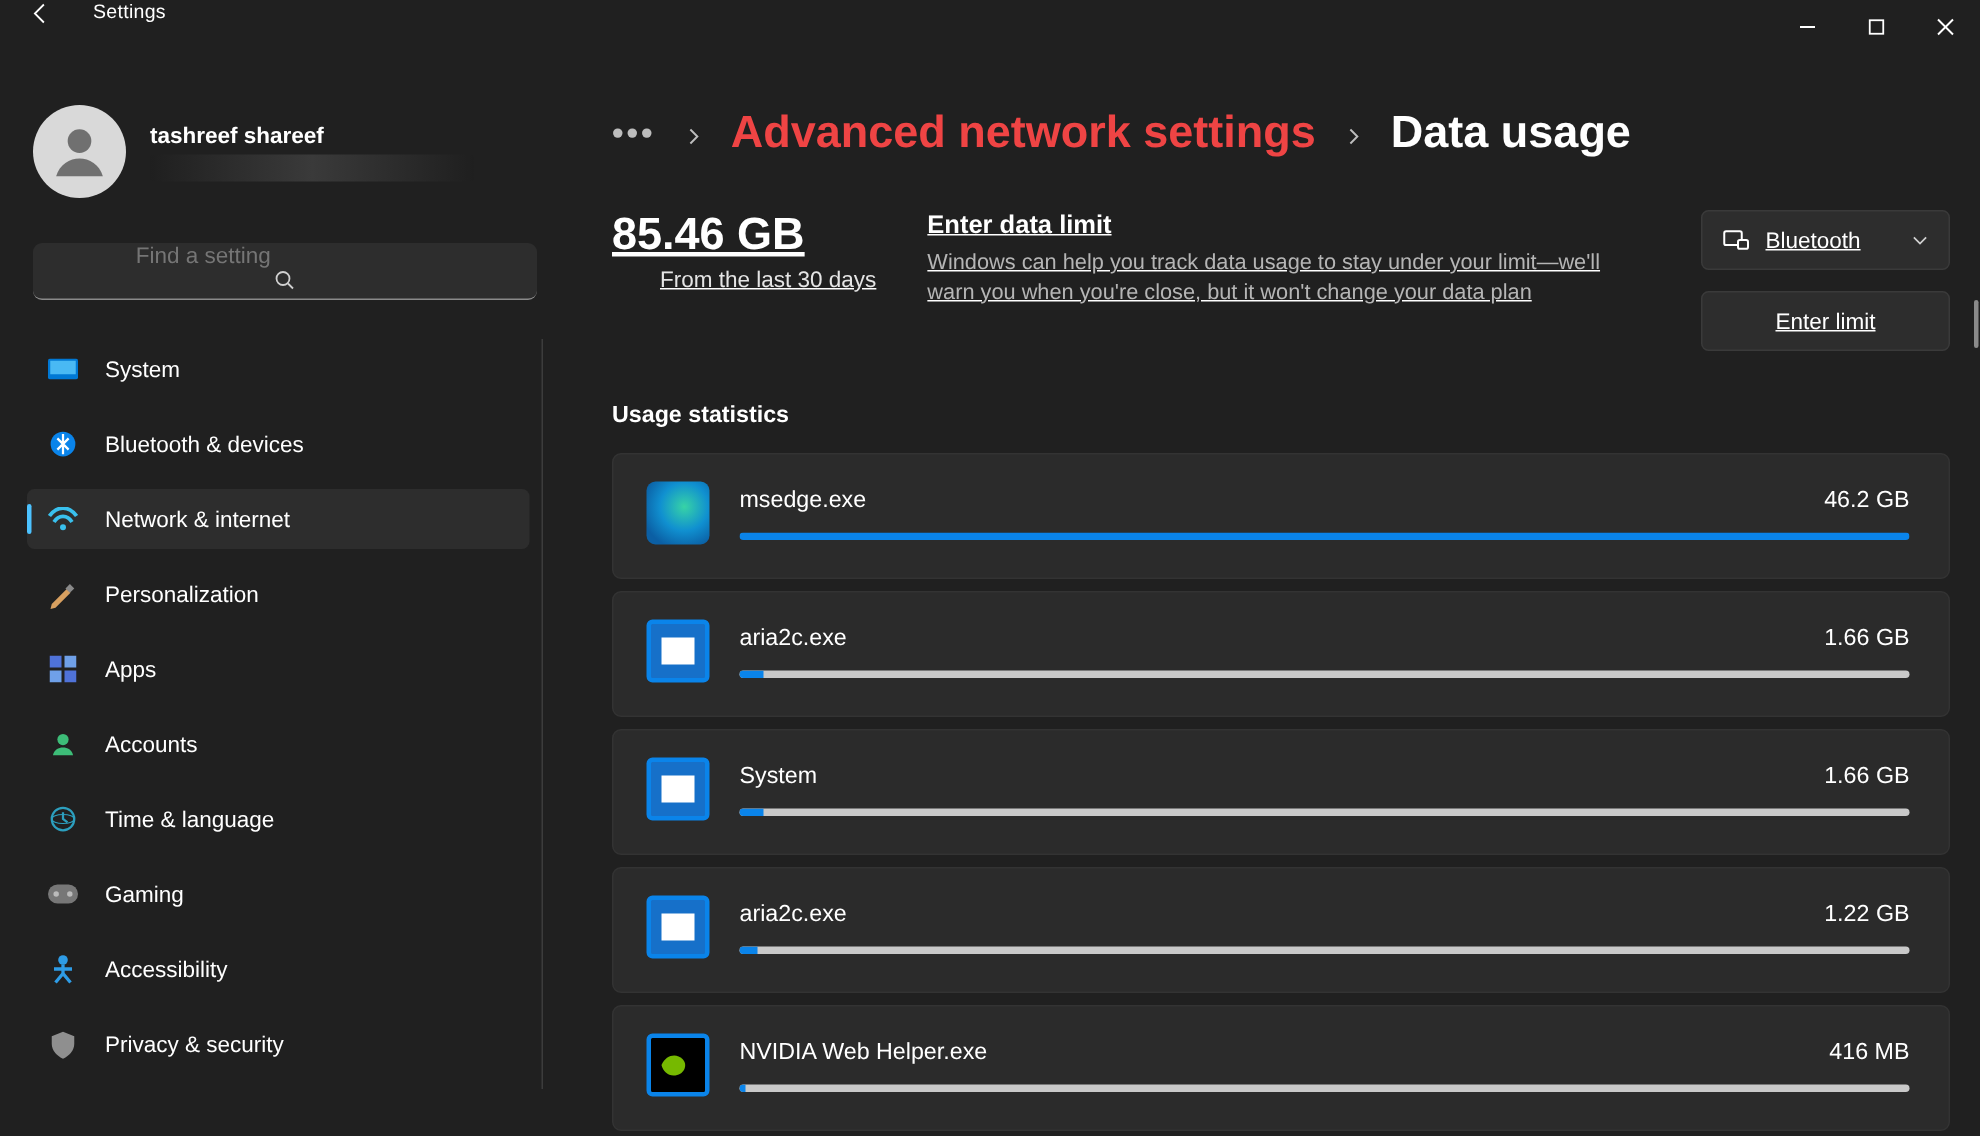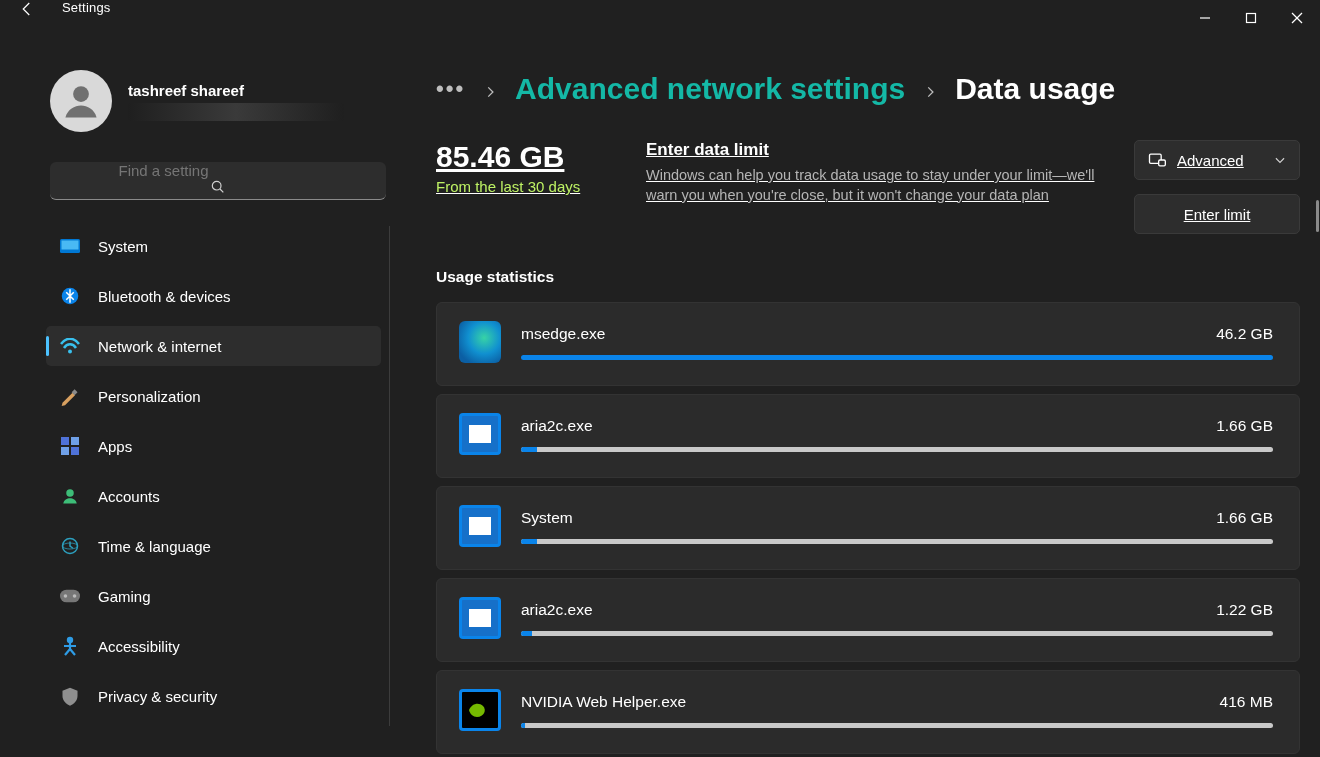--- a/index.html
+++ b/index.html
@@ -28,21 +28,20 @@
   }
   .win-btn {
     width: 46px; height: 36px; display:flex;align-items:center;justify-content:center;
     color: #fff;
   }
   .win-btn svg { stroke: #fff; }
   
   .shell {
     display: flex;
     height: calc(757px - 48px);
-    padding-left: 28px;
   }
   .sidebar { width: 370px; padding: 18px 8px 0 18px; display:flex; flex-direction:column; }
   .profile { display:flex; align-items:center; gap:16px; padding: 4px 4px 14px 4px;}
   .avatar {
     width: 62px; height: 62px; border-radius: 50%;
     background: #d9d9d9; display:flex;align-items:center;justify-content:center;
   }
   .avatar svg { fill: #707070; }
   .profile .who { display:flex; flex-direction:column; }
   .who .name { font-size: 15px; font-weight:600; color:#fff; }
@@ -78,28 +77,28 @@
     content:""; position:absolute; left:0; top:10px; width:3px; height:20px;
     background:#4cc2ff; border-radius:2px;
   }
   .nav-item .ic { width:20px; height:20px; display:flex;align-items:center;justify-content:center; }
 
   
   .main { flex:1; padding: 24px 20px 0 38px; overflow:hidden; position:relative;}
   .bc { display:flex; align-items:center; gap:18px; font-size: 30px; font-weight:600; margin-bottom: 34px;}
   .bc .dots { color:#bdbdbd; font-weight:800; letter-spacing:2px; font-size:22px;}
   .bc .chev { color:#bdbdbd;}
-  .bc .crumb-prev { color:#14b8a6; font-weight:600;}
+  .bc .crumb-prev { color:#ef4444; font-weight:600;}
   .bc .crumb-cur { color:#fff; font-weight:600;}
   .headrow {
     display:flex; align-items:flex-start; gap:34px; margin-bottom: 34px; text-decoration: underline;
   }
   .headrow .total { min-width:176px;}
   .total .big { font-size:30px; font-weight:600; color:#fff;}
-  .total .sub { font-size:15px; color:#bef264; margin-top:4px;}
+  .total .sub { font-size:15px; color:#e5e5e5; margin-top:4px;margin-left:32px;}
   .limit { flex:1; }
   .limit .t { font-size:17px; font-weight:600; color:#fff; }
   .limit .d { font-size:14.5px; color:#b5b5b5; margin-top:6px; max-width:520px; line-height:1.35;}
   .right-controls { display:flex; flex-direction:column; gap:14px; margin-left:auto; align-items:flex-end;}
   .select, .btn {
     background:#2d2d2d; border:1px solid #3a3a3a; border-radius:5px;
     height:40px; display:flex;align-items:center;justify-content:center;
     font-size:15px; color:#fff;
   }
   .select { width:166px; gap:12px; padding:0 12px; justify-content:space-between;}
@@ -305,21 +304,21 @@
         <div class="t">Enter data limit</div>
         <div class="d">Windows can help you track data usage to stay under your limit—we'll warn you when you're close, but it won't change your data plan</div>
       </div>
       <div class="right-controls">
         <div class="select">
           <span class="lbl">
             <svg width="20" height="20" viewBox="0 0 24 24" fill="none" stroke="#fff" stroke-width="1.6">
                 <rect x="3" y="5" width="14" height="11" rx="1.5"></rect>
                 <rect x="14" y="12" width="8" height="7" rx="1.5" fill="#2d2d2d"></rect>
               </svg>
-            <span>Advanced</span>
+            <span>Bluetooth</span>
           </span>
           <svg width="14" height="14" viewBox="0 0 24 24" fill="none" stroke="#cfcfcf" stroke-width="2">
               <path d="M5 9l7 7 7-7"></path>
             </svg>
         </div>
         <div class="btn">
           <span>Enter limit</span>
         </div>
       </div>
     </div>

